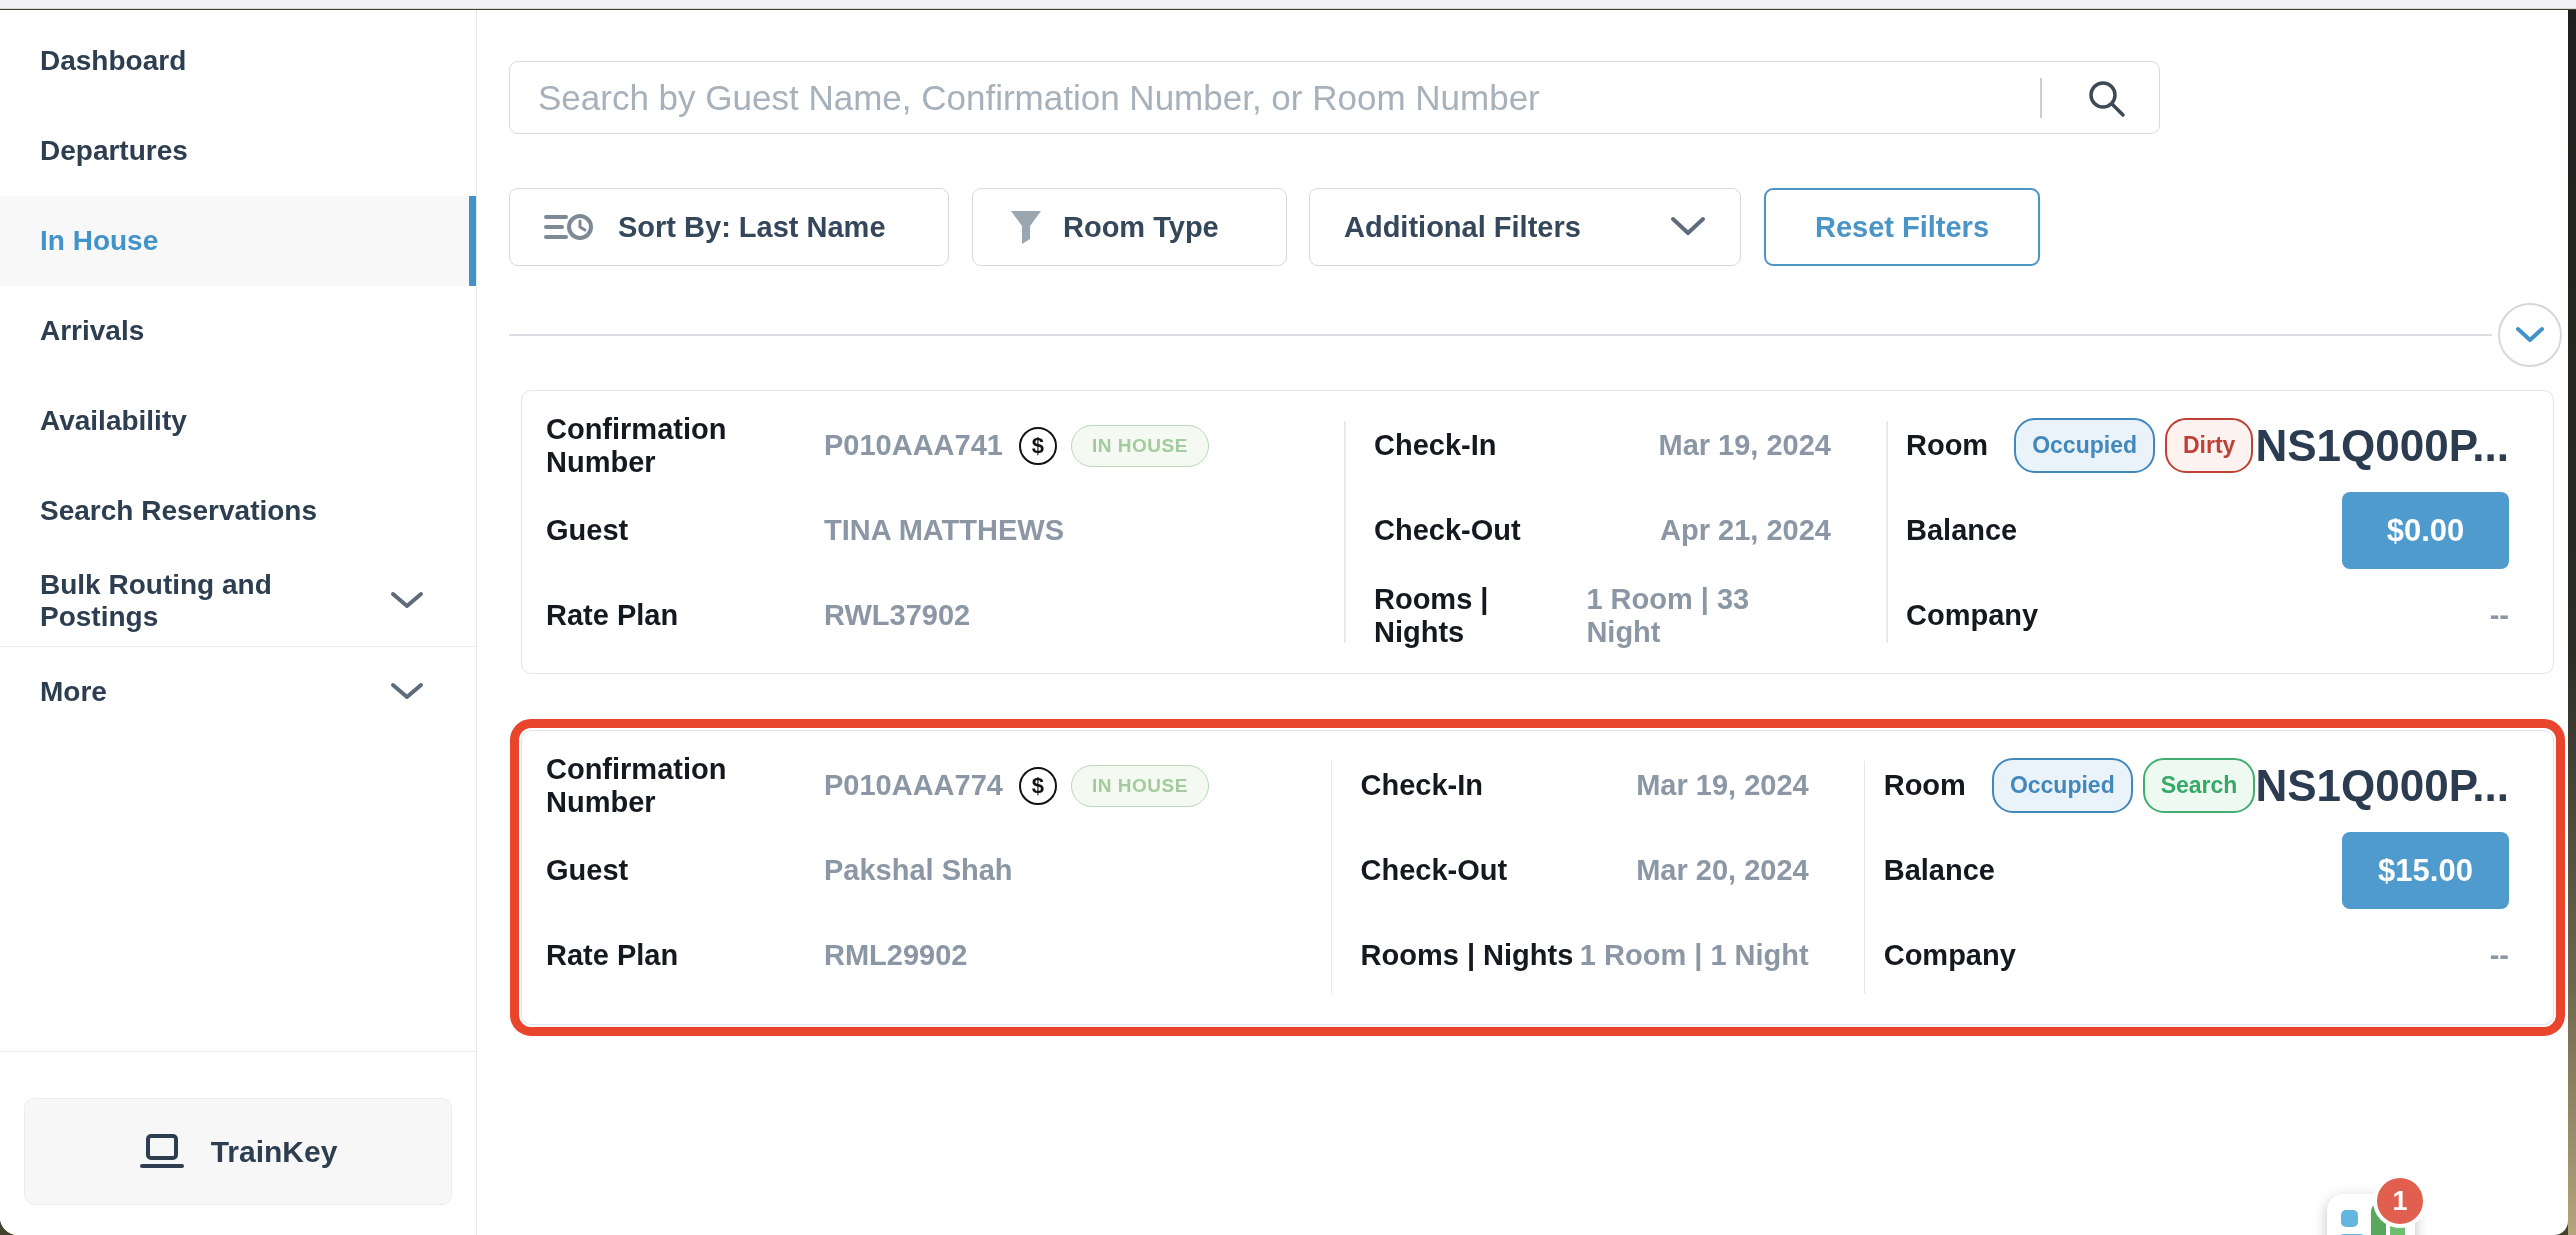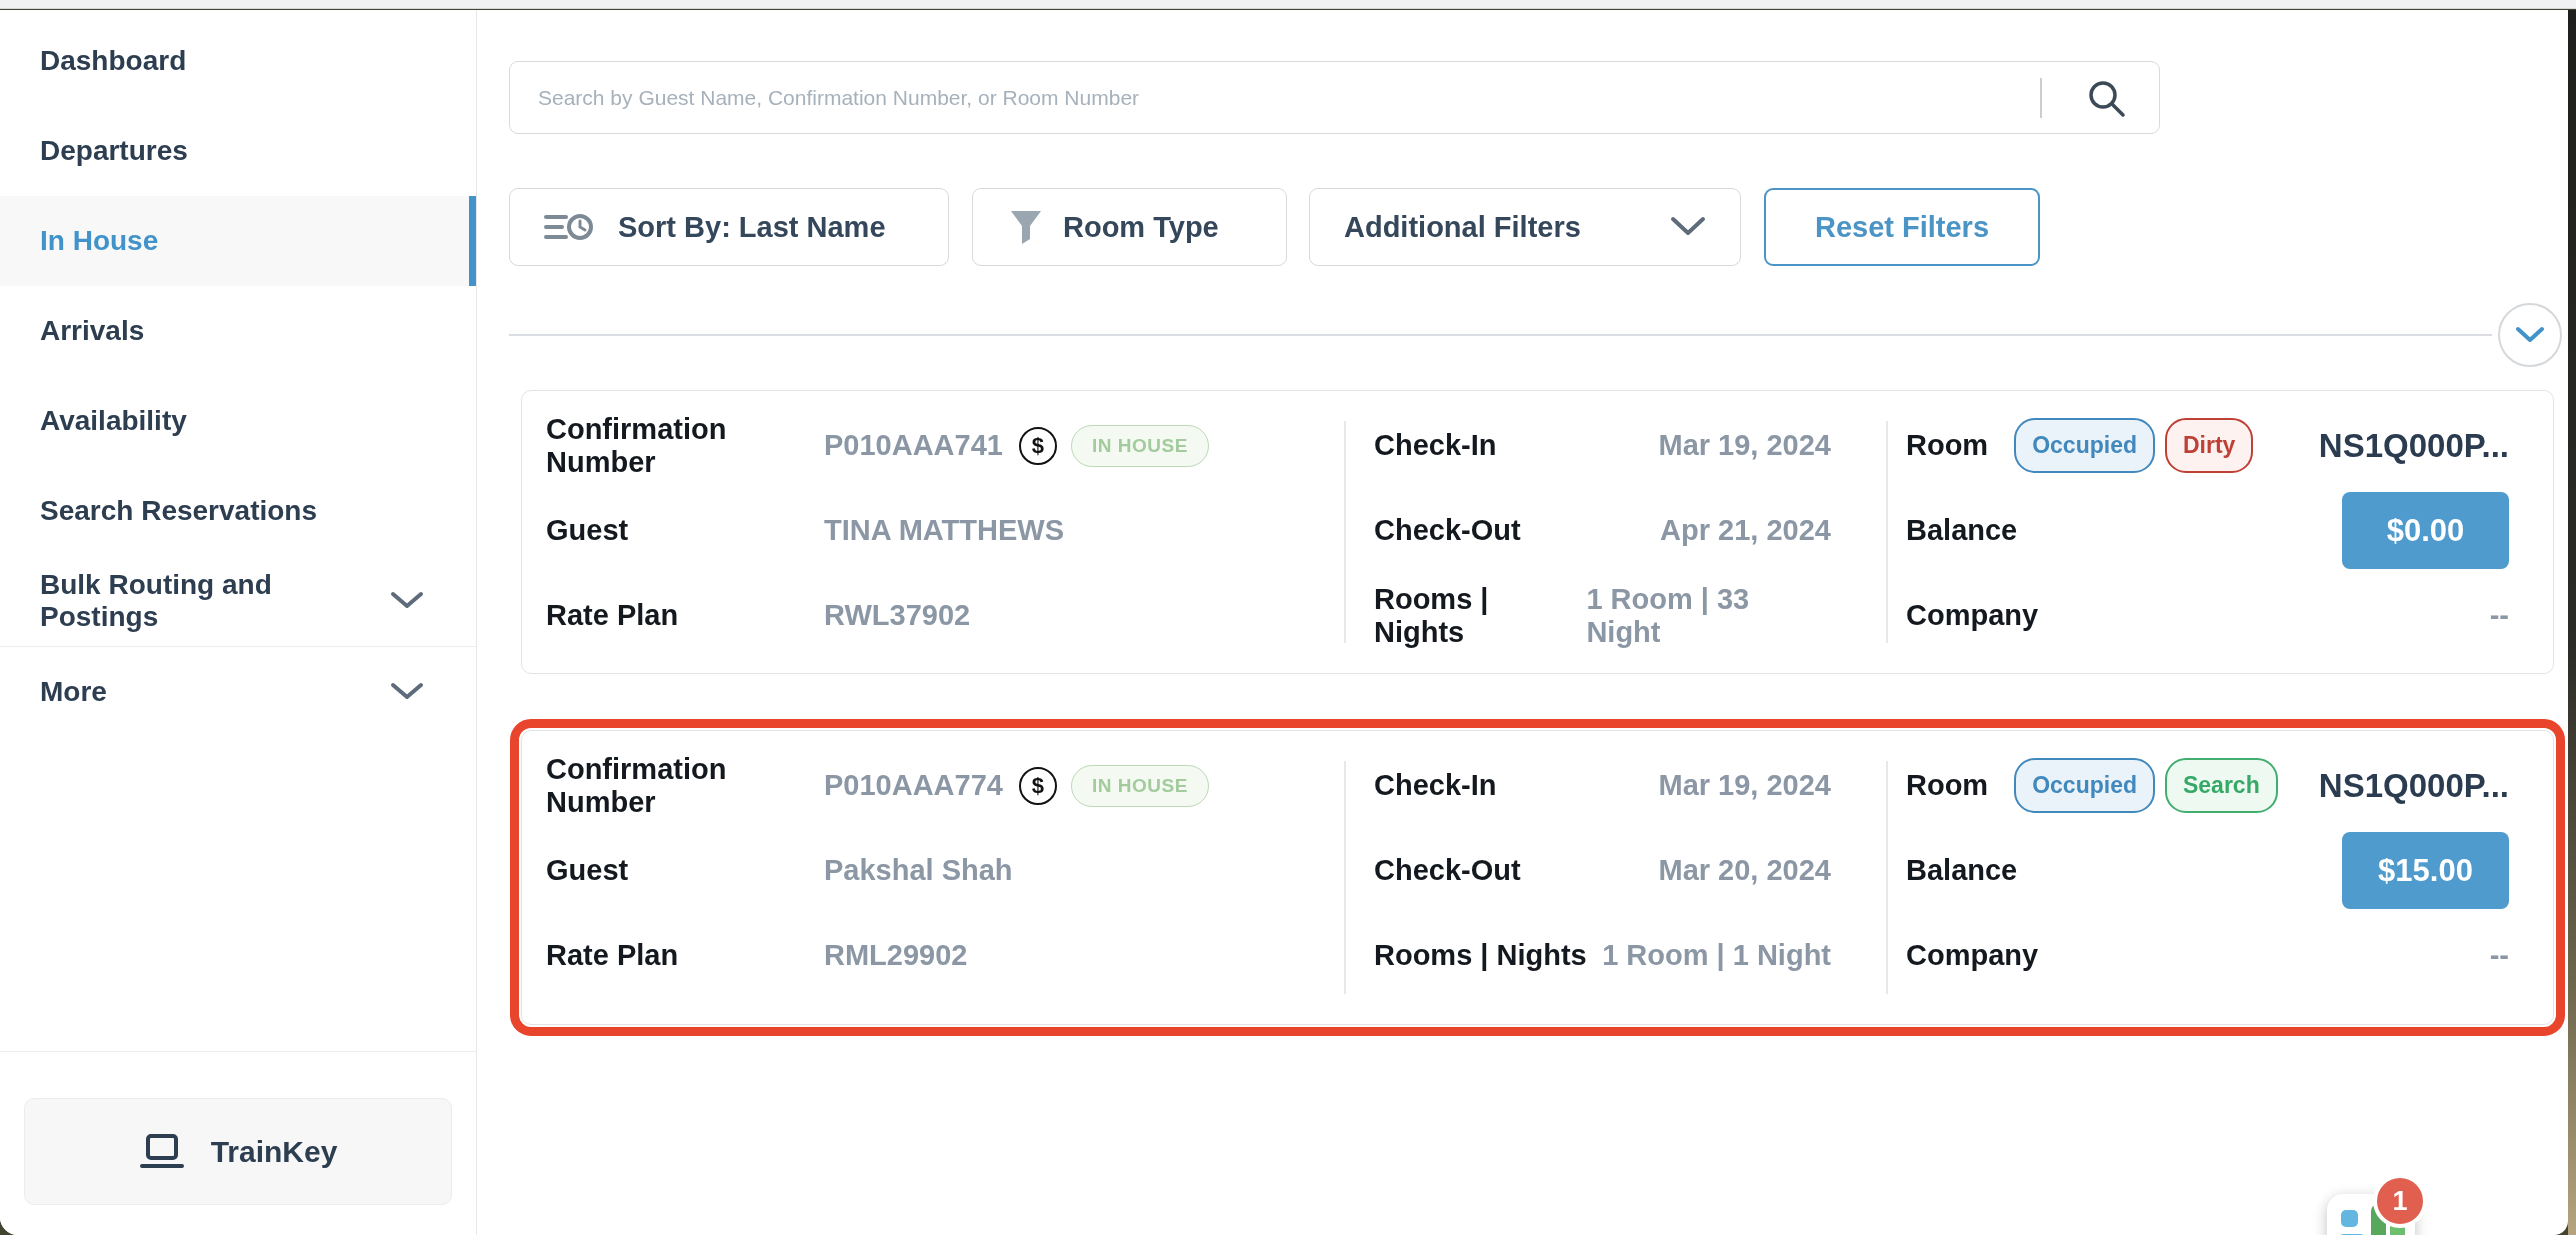--- a/index.html
+++ b/index.html
@@ -25,21 +25,21 @@
     height:184px; display:flex; justify-content:center; align-items:flex-start; padding-top:46px; }
   .trainkey-btn { width:428px; height:107px; background:#f7f7f8; border:1px solid #ececef; border-radius:10px;
     display:flex; align-items:center; justify-content:center; gap:26px; font-size:30px; font-weight:700; color:#2e3e51; cursor:pointer; }
 
   
   .main { position:absolute; left:478px; top:0; right:0; height:100%; }
 
   .search-row { position:absolute; left:31px; top:47px; width:2035px; height:76px; }
   .search-box { position:absolute; left:0; top:4px; width:1651px; height:73px; border:1.5px solid #d6d9dd; border-radius:9px; background:#fff; }
   .search-box input { width:1482px; height:100%; border:none; outline:none; background:transparent;
-    padding-left:28px; font-size:21px; color:#737373; font-family:inherit; }
+    padding-left:28px; font-size:35px; color:#737373; font-family:inherit; }
   .search-box input::placeholder { color:#a6b1bb; }
   .search-vdiv { position:absolute; right:117px; top:16px; width:2px; height:40px; background:#c9ced3; }
   .search-glass { position:absolute; right:30px; top:15px; }
   .advanced-btn { position:absolute; left:1694px; top:0; width:341px; height:76px; background:#4f9bcd; color:#fff;
     border:none; border-radius:8px; font-size:29px; font-weight:600; font-family:inherit; cursor:pointer; }
 
   .filter-row { position:absolute; left:31px; top:178px; display:flex; }
   .filter-btn { height:78px; border:1.5px solid #d6d9dd; border-radius:9px; background:#fff; display:flex; align-items:center;
     font-size:29px; font-weight:600; color:#35475a; font-family:inherit; cursor:pointer; }
   .btn-sort { width:440px; padding-left:34px; margin-right:23px; }
@@ -77,21 +77,21 @@
 
   .dollar { width:38px; height:38px; border:2.5px solid #121212; border-radius:50%; display:flex; align-items:center;
     justify-content:center; font-size:22px; font-weight:700; color:#121212; margin-right:14px; background:#fff; cursor:pointer; }
   .pill-inhouse { height:42px; padding:0 20px; border:1.5px solid #bcd8b6; background:#f4faf2; color:#a3cb9e;
     font-size:19px; font-weight:700; letter-spacing:0.5px; border-radius:22px; display:flex; align-items:center; }
   .room-pills { display:flex; gap:10px; margin-left:26px; }
   .pill-status { height:55px; padding:0 16px; border-radius:21px; font-size:23px; font-weight:600; display:flex; align-items:center; }
   .st-occupied { color:#4188bd; border:2px solid #4188bd; background:#eaf3fa; }
   .st-dirty { color:#bf4136; border:2px solid #bf4136; background:#fdf2f0; }
   .st-ready { color:#36a967; border:2px solid #3fae6e; background:#eef9f2; }
-  .room-num { margin-left:auto; font-size:33px; font-weight:700; color:#2c3c50; }
+  .room-num { margin-left:auto; font-size:44px; font-weight:700; color:#2c3c50; }
   .balance-btn { margin-left:auto; width:167px; height:77px; background:#4f9bcd; color:#fff; border:none; border-radius:8px;
     font-size:31px; font-weight:600; font-family:inherit; display:flex; align-items:center; justify-content:center; cursor:pointer; }
   .dashes { margin-left:auto; font-size:29px; font-weight:700; color:#8b97a5; }
 
   
   .messenger { position:absolute; left:2327px; top:1194px; z-index:6; cursor:pointer; }
   .msgr-tile { width:88px; height:70px; background:#fff; border-radius:16px; box-shadow:0 4px 14px rgba(0,0,0,.25); position:relative; overflow:hidden; }
   .m-dot   { position:absolute; left:14px; top:16px; width:17px; height:17px; border-radius:5px; background:#62b6e0; }
   .m-bar-h { position:absolute; left:10px; top:40px; width:30px; height:15px; border-radius:7px; background:#62b6e0; }
   .m-bar-v1{ position:absolute; left:44px; top:10px; width:15px; height:48px; border-radius:7px; background:#57a85c; }

